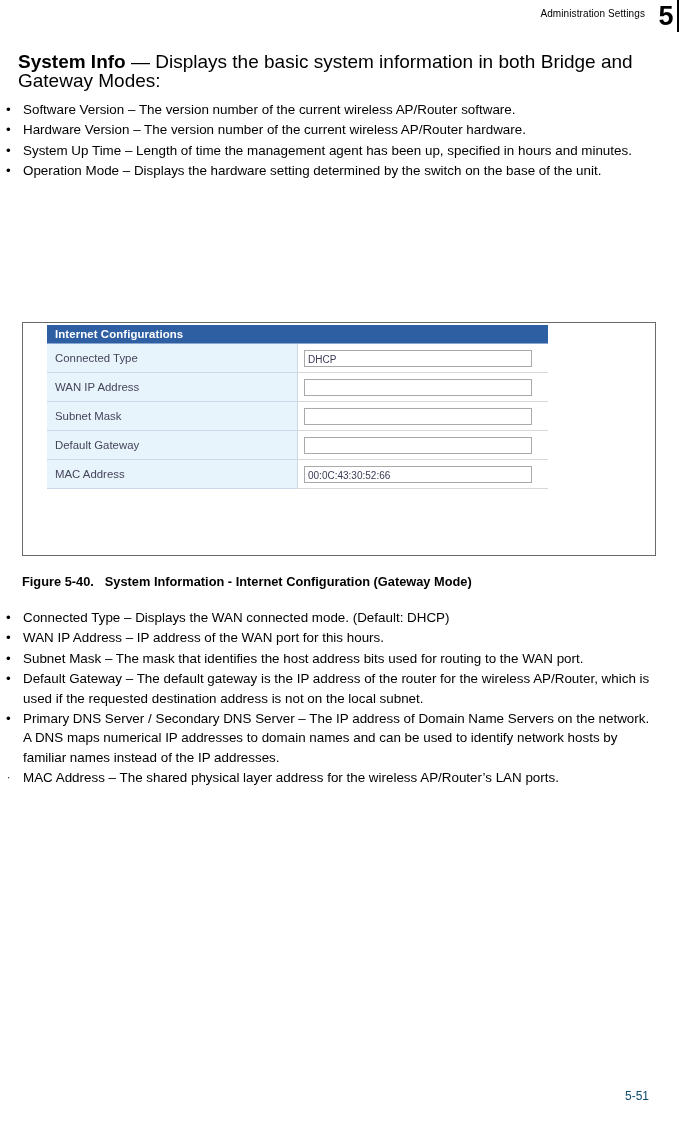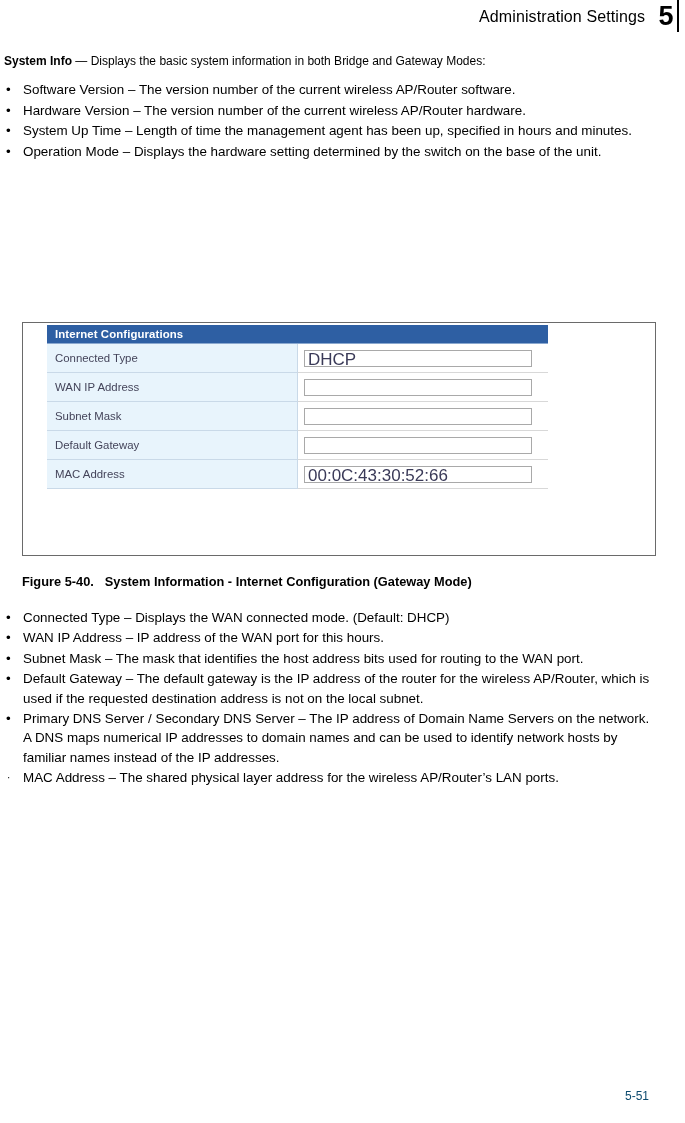--- a/index.html
+++ b/index.html
@@ -21,21 +21,21 @@
     position: absolute;
     top: 0;
     left: 0;
     width: 685px;
     height: 40px;
   }
   .header-title {
     position: absolute;
     right: 40px;
     top: 8px;
-    font-size: 16px;
+    font-size: 10px;
     letter-spacing: 0.1px;
     white-space: nowrap;
     color: #000;
   }
   .chapter-tab {
     position: absolute;
     right: 6px;
     top: 0px;
     width: 24px;
     height: 32px;
@@ -52,22 +52,22 @@
 
   
   .content {
     position: absolute;
     left: 4px;
     top: 52px;
     width: 655px;
   }
 
   p.para {
-    margin: 0 0 9px 0;
-    font-size: 12px;
+    margin: 0 0 9px 14px;
+    font-size: 19px;
     line-height: 19.4px;
     text-align: left;
   }
   p.para b { font-weight: bold; }
 
   ul.bullets {
     list-style: none;
     margin: 0 0 8px 0;
     padding: 0;
   }
@@ -146,21 +146,21 @@
   }
   .ui-input {
     display: block;
     width: 228px;
     height: 17px;
     line-height: 17px;
     box-sizing: border-box;
     border: 1px solid #a9a9a9;
     background: #ffffff;
     font-family: "Liberation Sans", sans-serif;
-    font-size: 17px;
+    font-size: 10px;
     color: #3a3a58;
     padding: 0 0 0 3px;
     white-space: nowrap;
     overflow: hidden;
   }
 
   .figure-caption {
     position: absolute;
     left: 22px;
     top: 564px;

